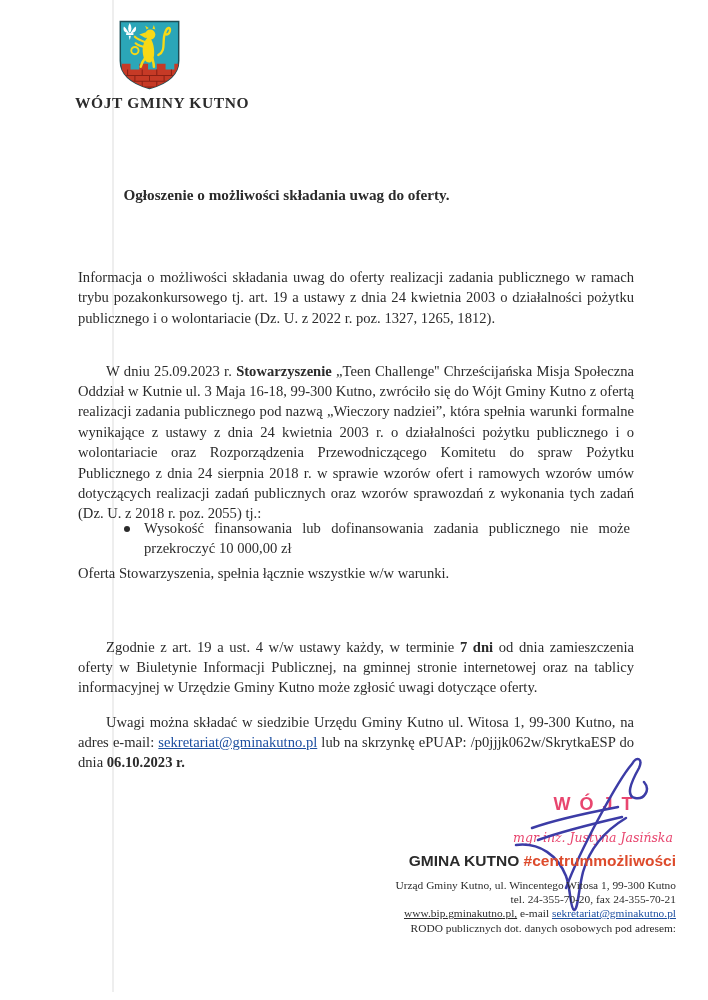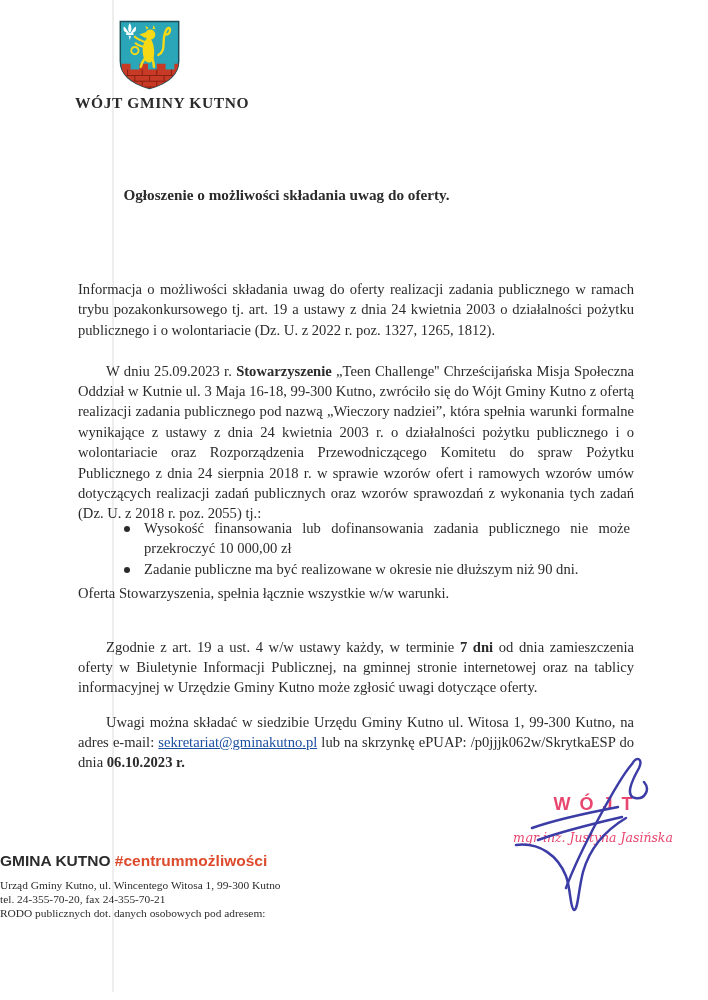--- a/index.html
+++ b/index.html
@@ -24,21 +24,21 @@
   .doc-title{
     position:absolute;left:0;top:186px;width:573px;
     text-align:center;font-weight:bold;font-size:15.2px;
   }
   .para{
     position:absolute;left:78px;width:556px;
     font-size:14.6px;line-height:20.4px;
     text-align:justify;
   }
   .para.indent{text-indent:28px;}
-  .p1{top:255px;margin-top:24px;}
+  .p1{top:243px;margin-top:24px;}
   .p2{top:346px;}
   .bullets-block{position:absolute;left:78px;top:514px;width:556px;font-size:14.6px;line-height:20.4px;}
   .bullets-block ul{margin:4px;padding:0 0 0 62px;list-style:none;}
   .bullets-block li{position:relative;text-align:justify;margin:0;}
   .bullets-block li::before{
     content:"";position:absolute;left:-20px;top:8px;width:6px;height:6px;border-radius:50%;
     background:var(--text,#2b2b2b);
   }
   .after-bullets{margin:1px 0 0 0;text-align:left;}
   .p3{top:622px;}
@@ -53,21 +53,21 @@
     font-weight:bold;font-size:18px;letter-spacing:9px;text-indent:9px;
     color:var(--stamp-pink,#e8466f);
   }
   .stamp-name{
     position:absolute;left:0;top:80px;width:100%;text-align:center;
     font-family:"DejaVu Serif",serif;font-style:italic;
     font-size:12.5px;color:var(--stamp-pink,#e8466f);white-space:nowrap;
   }
   .ink{position:absolute;left:0;top:0;width:226px;height:170px;}
   .ink path{stroke:var(--ink-blue,#3c3ca6);stroke-width:2.5;fill:none;stroke-linecap:round;}
-  .footer{position:absolute;left:0;top:852px;width:676px;text-align:left;}
+  .footer{position:absolute;left:0;top:852px;width:676px;text-align:right;}
   .footer-brand{
     font-family:"Liberation Sans",sans-serif;font-weight:bold;font-size:15.5px;
   }
   .footer-brand .hashtag{color:var(--hashtag-red,#dd4b2c);font-weight:600;}
   .footer-address{margin-top:8px;font-size:11.4px;line-height:14.2px;}
   
   .c-field{fill:var(--crest-field,#2ba6b8);stroke:var(--crest-outline,#1c4e57);stroke-width:2;}
   .c-wall{fill:var(--crest-wall,#c63a26);}
   .c-mortar{stroke:var(--crest-mortar,#8a2014);stroke-width:1.4;fill:none;}
   .c-lion-fill{fill:var(--crest-lion,#f8d915);}
@@ -116,21 +116,20 @@
 
   <div class="doc-title">Ogłoszenie o możliwości składania uwag do oferty.</div>
 
   <p class="para p1"><span>Informacja o możliwości składania uwag do oferty realizacji zadania publicznego w ramach trybu pozakonkursowego tj. art. 19 a ustawy z dnia 24 kwietnia 2003 o działalności pożytku publicznego i o wolontariacie (Dz. U. z 2022 r. poz. 1327, 1265, 1812).</span></p>
 
   <p class="para p2 indent"><span>W dniu 25.09.2023 r. </span><span class="b">Stowarzyszenie</span><span> „Teen Challenge'' Chrześcijańska Misja Społeczna Oddział w Kutnie ul. 3 Maja 16-18, 99-300 Kutno, zwróciło się do Wójt Gminy Kutno z ofertą realizacji zadania publicznego pod nazwą „Wieczory nadziei”, która spełnia warunki formalne wynikające z ustawy z dnia 24 kwietnia 2003 r. o działalności pożytku publicznego i o wolontariacie oraz Rozporządzenia Przewodniczącego Komitetu do spraw Pożytku Publicznego z dnia 24 sierpnia 2018 r. w sprawie wzorów ofert i ramowych wzorów umów dotyczących realizacji zadań publicznych oraz wzorów sprawozdań z wykonania tych zadań (Dz. U. z  2018 r. poz. 2055) tj.:</span></p>
 
   <div class="bullets-block">
     <ul>
         <li>Wysokość finansowania lub dofinansowania zadania publicznego nie może przekroczyć 10 000,00 zł</li>
-        <li>Zadanie publiczne ma być realizowane w okresie nie dłuższym niż 90 dni.</li>
       </ul>
     <p class="after-bullets">Oferta Stowarzyszenia, spełnia łącznie wszystkie w/w warunki.</p>
   </div>
 
   <p class="para p3 indent"><span>Zgodnie z art. 19 a ust. 4 w/w ustawy każdy, w terminie </span><span class="b">7 dni</span><span> od dnia zamieszczenia oferty w Biuletynie Informacji Publicznej, na gminnej stronie internetowej oraz na tablicy informacyjnej w Urzędzie Gminy Kutno może zgłosić uwagi dotyczące oferty.</span></p>
 
   <p class="para p4 indent"><span>Uwagi można składać w siedzibie Urzędu Gminy Kutno ul. Witosa 1, 99-300 Kutno, na  adres e-mail: </span><a href="#" class="lnk">sekretariat@gminakutno.pl</a><span> lub na skrzynkę ePUAP: /p0jjjk062w/SkrytkaESP do dnia </span><span class="b">06.10.2023 r.</span></p>
 
   <div class="signature">
     <div class="stamp-title">WÓJT</div>
@@ -143,16 +142,17 @@
   </div>
 
   <div class="footer">
     <div class="footer-brand">
       <span>GMINA KUTNO</span>
       <span class="hashtag">#centrummożliwości</span>
     </div>
     <div class="footer-address">
       <div>Urząd Gminy Kutno, ul. Wincentego Witosa 1, 99-300 Kutno</div>
       <div>tel. 24-355-70-20, fax 24-355-70-21</div>
+      <div><a href="#" class="lnk dark">www.bip.gminakutno.pl,</a><span>  e-mail </span><a href="#" class="lnk">sekretariat@gminakutno.pl</a></div>
       <div>RODO publicznych dot. danych osobowych pod adresem:</div>
     </div>
   </div>
 </div>
 
 </body></html>

